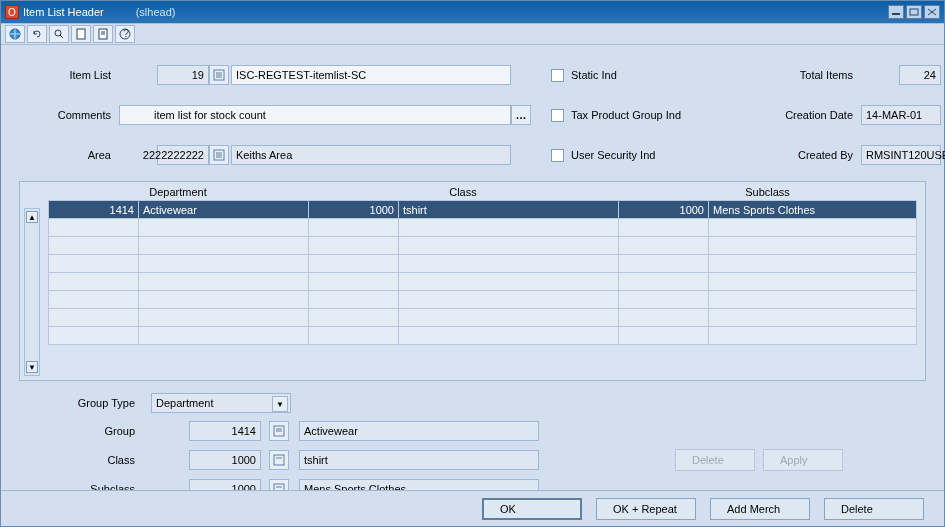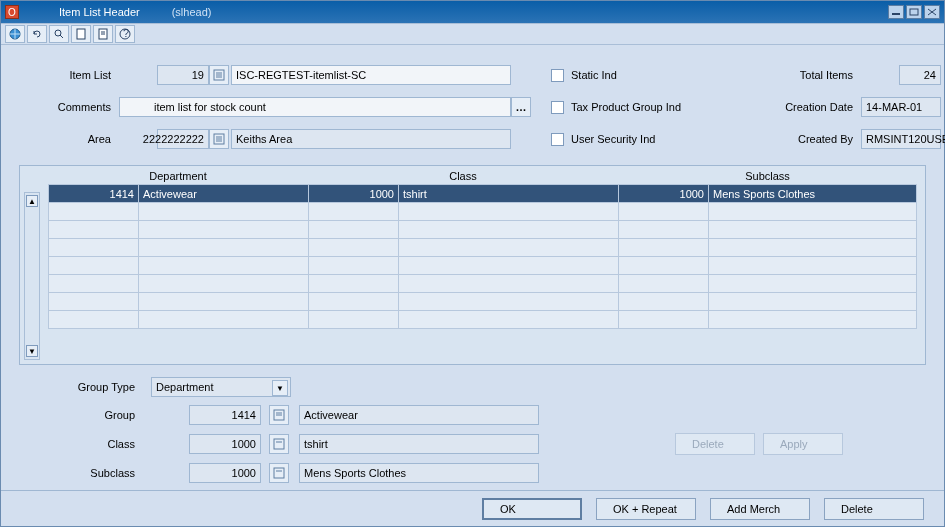--- a/index.html
+++ b/index.html
@@ -1,28 +1,28 @@
 <!DOCTYPE html>
 <html><head>
 <meta charset="utf-8">
 <style>
   * { box-sizing: border-box; font-family: Tahoma, Arial, sans-serif; font-size: 11px; }
   body { margin: 0; background: #ffffff; }
   .window { width: 945px; height: 527px; border: 1px solid #6a8bb0; background: #d3dfef; position: relative; }
   .titlebar { height: 22px; background: linear-gradient(#0a5ea8,#2b73b5); color: #fff; display:flex; align-items:center; padding: 0 4px; }
   .titlebar .icon { width:14px; height:14px; background:#d94a2f; border:1px solid #8a2e1b; margin-right:4px; display:flex; align-items:center; justify-content:center; color:#fff; font-size:10px;}
-  .titlebar .title { flex:0 0 auto; font-weight:normal;margin-left:36px; }
+  .titlebar .title { flex:0 0 auto; font-weight:normal; }
   .titlebar .subtitle { margin-left:32px; color:#cfe2f5; }
   .titlebar .spacer { flex:1; }
   .winbtns { display:flex; gap:2px; }
   .winbtn { width:16px; height:14px; background:#bcd3ec; border:1px solid #5b7da3; display:flex; align-items:center; justify-content:center; cursor:pointer; }
   .toolbar { height:22px; background:#d3dfef; border-top:1px solid #a9bed7; border-bottom:1px solid #a9bed7; display:flex; align-items:center; padding:0 4px; gap:2px;}
   .tbtn { width:20px; height:18px; border:1px solid #9fb7d2; background:#e6eef7; display:flex; align-items:center; justify-content:center; cursor:pointer;}
   .content { padding: 20px 18px 8px 18px; }
-  .topgrid { display:grid; grid-template-columns: 100px 90px 22px 280px 40px 20px 200px 90px 80px; row-gap:12px; align-items:center; }
+  .topgrid { display:grid; grid-template-columns: 100px 90px 22px 280px 40px 20px 200px 90px 80px; row-gap:20px; align-items:center; }
   .lbl { text-align:right; padding-right:8px; color:#000; }
   .field { height:20px; background:#f2f5f9; border:1px solid #9fb7d2; padding:2px 4px; display:flex; align-items:center; }
   .field.readonly { background:#dde6f1; }
   .num { justify-content:flex-end;margin-left:38px; }
   .lov { width:20px; height:20px; border:1px solid #9fb7d2; background:#e6eef7; display:flex; align-items:center; justify-content:center; cursor:pointer;}
   .checkbox { display:flex; align-items:center; gap:6px; }
   .cb { width:13px; height:13px; border:1px solid #7f9bbd; background:#fff; }
   .panel { margin-top:16px; border:1px solid #9fb7d2; background:#d8e4f1; position:relative; }
   .scrollbar { position:absolute; left:4px; top:26px; bottom:4px; width:16px; background:#d8e4f1; border:1px solid #a9bed7; display:flex; flex-direction:column; align-items:center; justify-content:space-between; padding:2px 0;}
   .sbbtn { width:12px; height:12px; border:1px solid #7f9bbd; background:#e6eef7; font-size:8px; display:flex; align-items:center; justify-content:center; cursor:pointer;}

